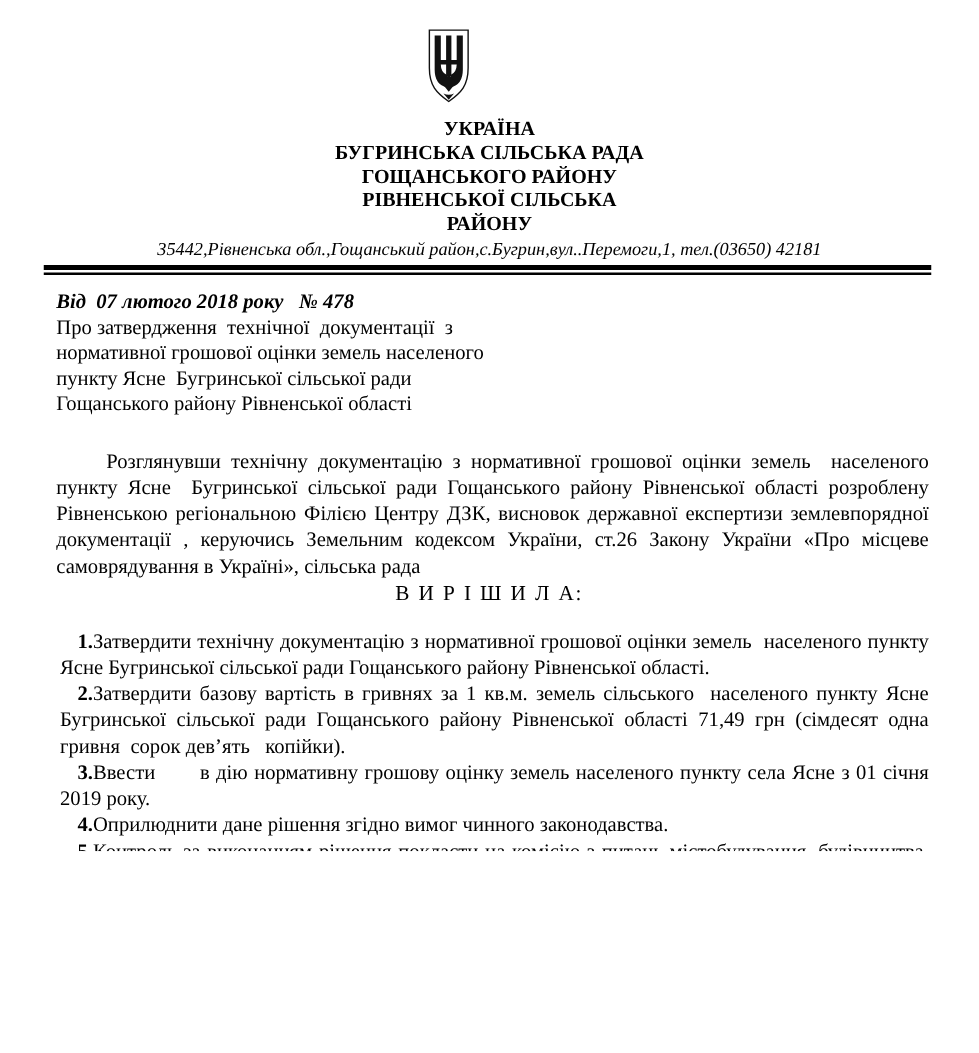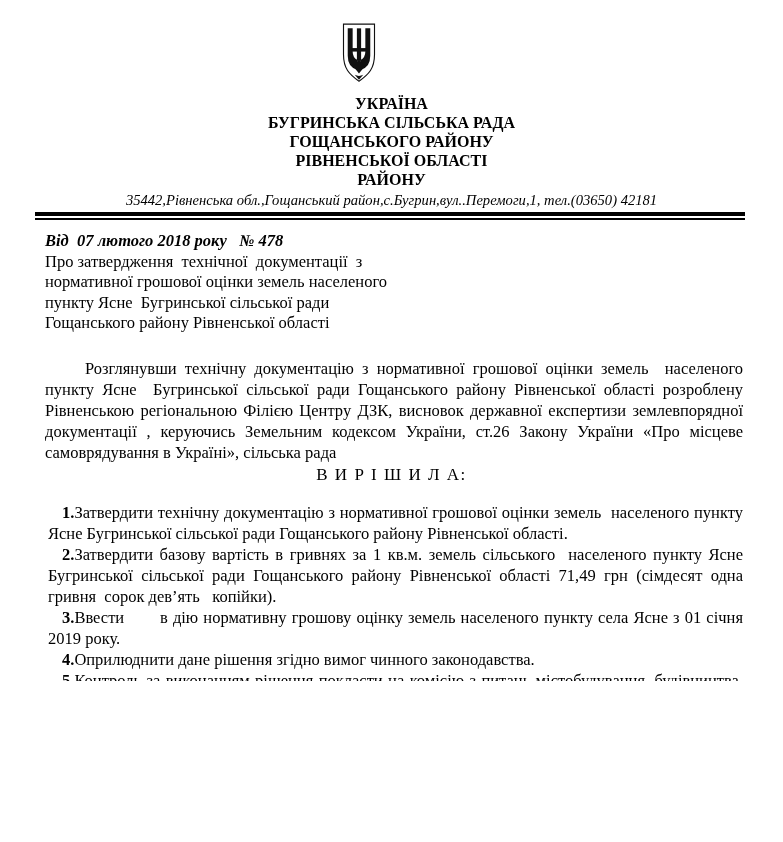--- a/index.html
+++ b/index.html
@@ -48,21 +48,21 @@
         <path d="M30 53 l8 10 -8 10 -8 -10 Z"></path>
         <path d="M24 75 l6 7 6 -7 q-6 3 -12 0 Z"></path>
       </g>
     </svg>
   </div>
 
   <div class="org-header">
     <div>УКРАЇНА</div>
     <div>БУГРИНСЬКА СІЛЬСЬКА РАДА</div>
     <div>ГОЩАНСЬКОГО РАЙОНУ</div>
-    <div>РІВНЕНСЬКОЇ ОБЛАСТІ</div>
+    <div>РІВНЕНСЬКОЇ СІЛЬСЬКА</div>
     <div>РАЙОНУ</div>
   </div>
 
   <div class="address">35442,Рівненська обл.,Гощанський район,с.Бугрин,вул..Перемоги,1, тел.(03650) 42181</div>
 
   <div class="rule"></div>
 
   <div class="doc-meta">
     <div class="date-line">Від&nbsp; 07 лютого 2018 року &nbsp; № 478</div>
     <div class="subject">

